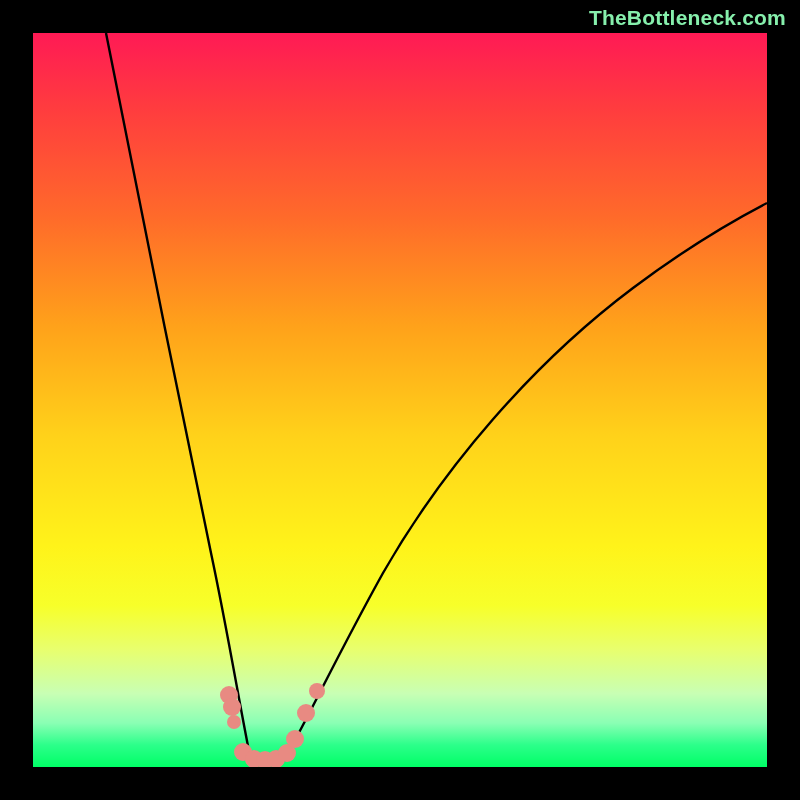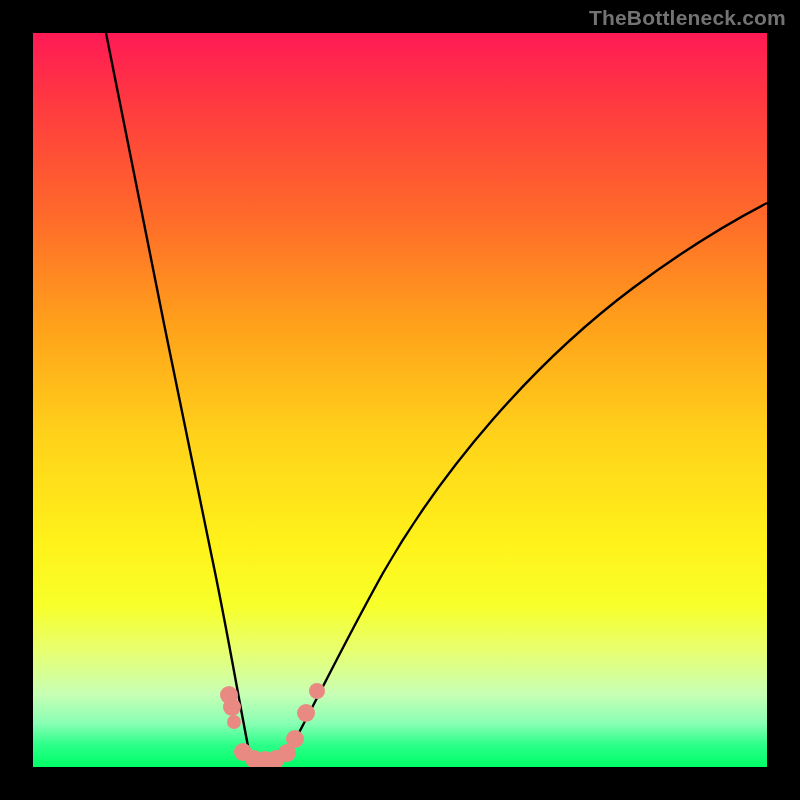--- a/index.html
+++ b/index.html
@@ -31,21 +31,21 @@
       #00ff66 100%
     );
   }
   .watermark {
     position: absolute;
     top: 6px;
     right: 14px;
     font-family: Arial, Helvetica, sans-serif;
     font-size: 21px;
     font-weight: 600;
-    color: #737373;
+    color: #86efac;
     letter-spacing: 0.2px;
   }
   svg.curves {
     position: absolute;
     top: 0; left: 0;
     width: 734px; height: 734px;
   }
   .marker {
     fill: #e88a82;
     stroke: none;

